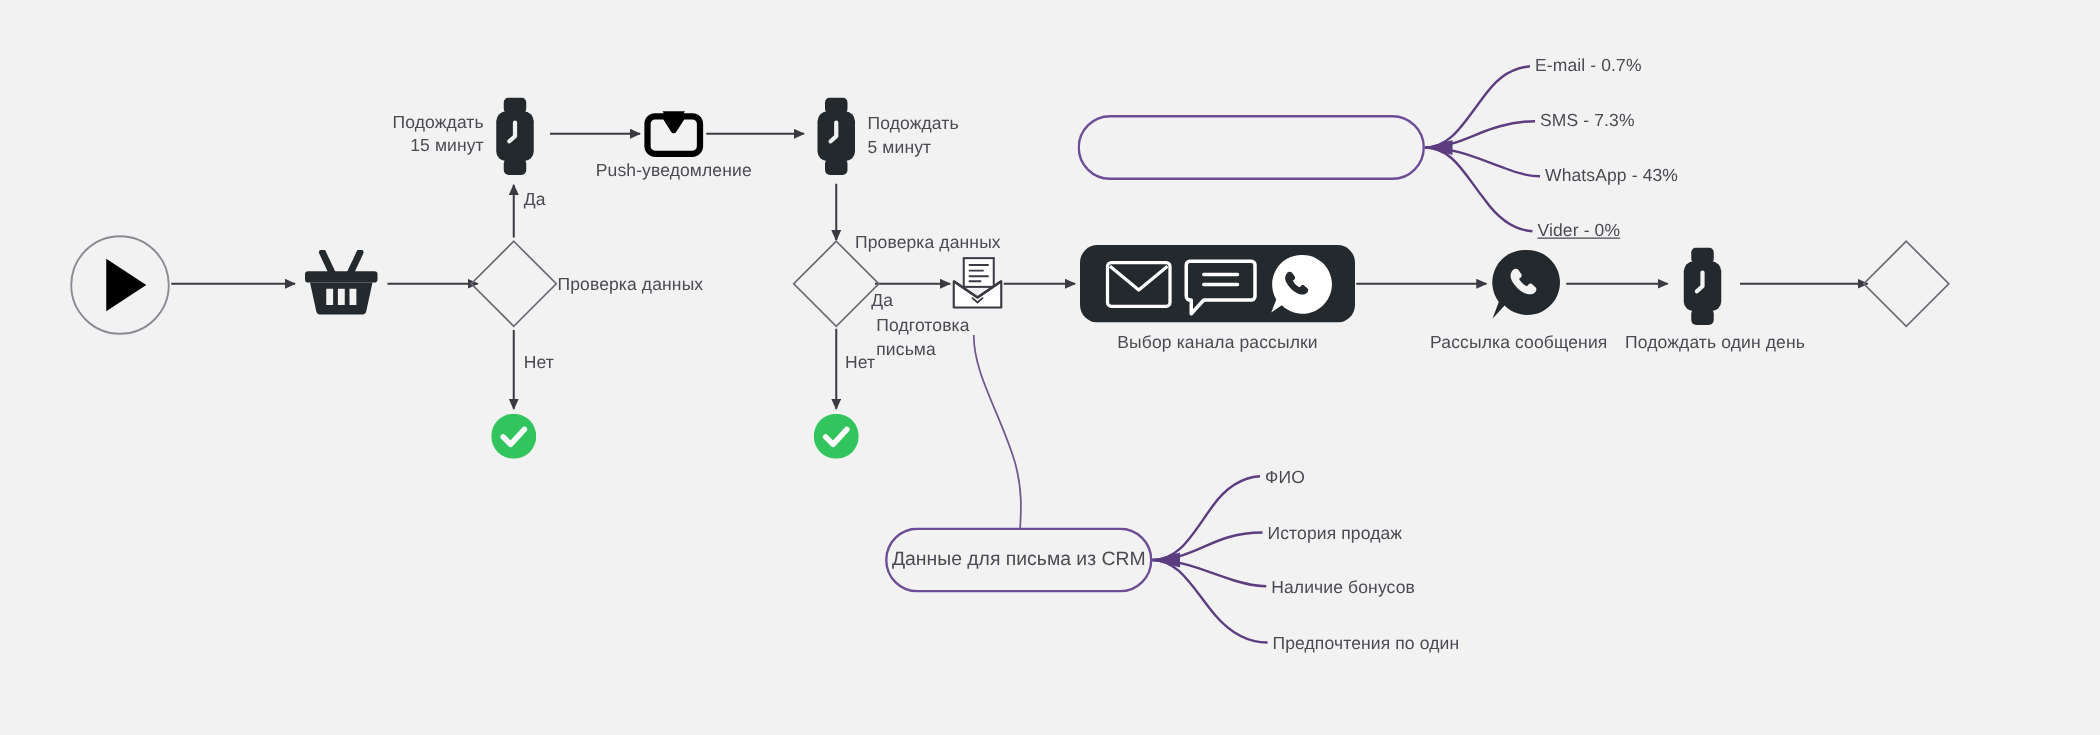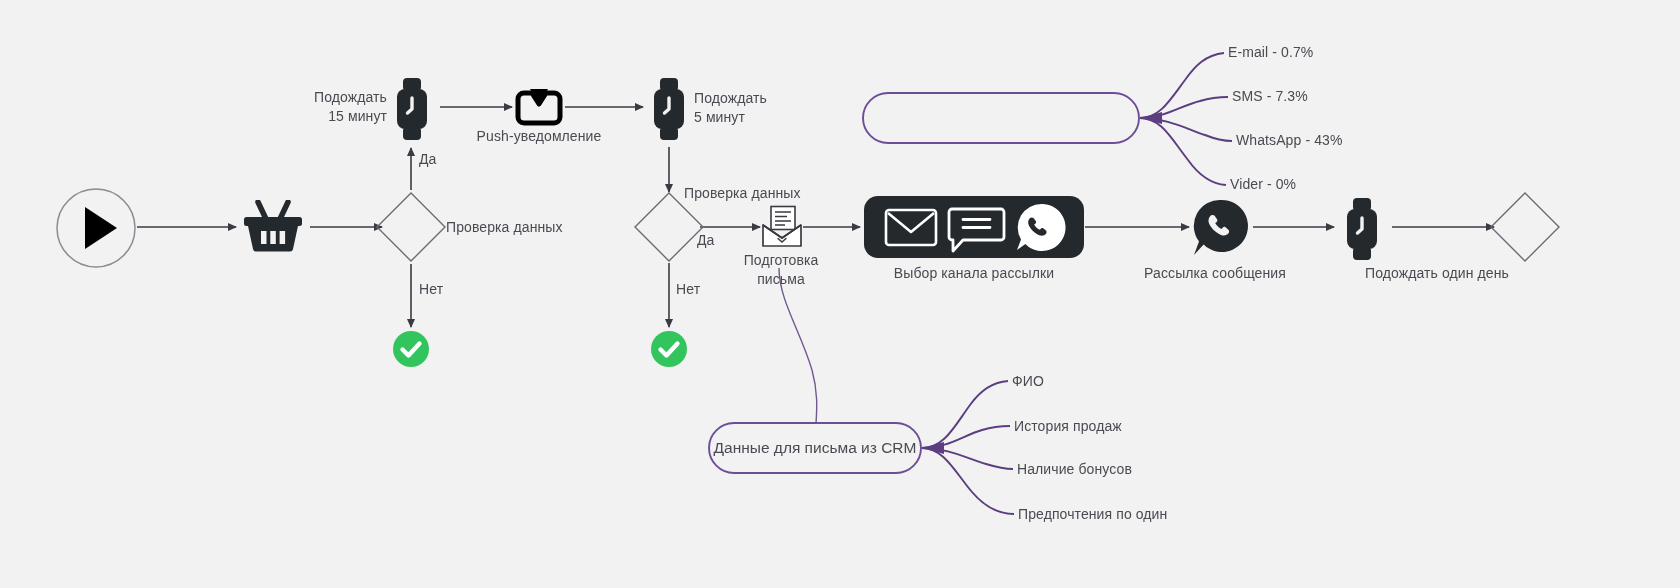--- a/index.html
+++ b/index.html
@@ -23,21 +23,21 @@
     background: #f2f2f2;
   }
   .lbl {
     position: absolute;
     color: #4a4a52;
     font-size: 14px;
     line-height: 19px;
     white-space: pre;
     letter-spacing: 0.1px;
   }
-  .lbl.ctr { text-align: center; transform: translateX(-50%); }
+  .lbl.ctr { text-align: left; transform: translateX(-50%); }
   .lbl.rt  { text-align: right; transform: translateX(-100%); }
   .node { position: absolute; }
   svg { display: block; }
   .bubble-text {
     position: absolute;
     color: #4a4a52;
     font-size: 15.5px;
     white-space: pre;
     transform: translate(-50%, -50%);
   }
@@ -222,38 +222,38 @@
   <div class="lbl ctr" style="left:1215px;top:264px;">Рассылка сообщения</div>
 
   <div class="node" style="left:1346px;top:198px;">
     <svg width="32" height="62" viewBox="0 0 32 62">
       <rect x="7" y="0" width="18" height="13" rx="4" fill="#24292e"></rect>
       <rect x="7" y="49" width="18" height="13" rx="4" fill="#24292e"></rect>
       <rect x="1" y="11" width="30" height="40" rx="8" fill="#24292e"></rect>
       <path d="M16,20 L16,31 L11.5,35" fill="none" stroke="#f2f2f2" stroke-width="3.4" stroke-linecap="round" stroke-linejoin="round"></path>
     </svg>
   </div>
-  <div class="lbl ctr" style="left:1437px;top:264px;">Подождать один день</div>
+  <div class="lbl ctr" style="left:1372px;top:264px;">Подождать один день</div>
 
   <div class="node" style="left:1489px;top:191px;">
     <svg width="72" height="72" viewBox="0 0 72 72">
       <path d="M36,2 L70,36 L36,70 L2,36 z" fill="none" stroke="#6b6b73" stroke-width="1.4"></path>
     </svg>
   </div>
 
   <div class="node" style="left:862px;top:92px;">
     <svg width="278" height="52" viewBox="0 0 278 52">
       <rect x="1" y="1" width="276" height="50" rx="25" fill="none" stroke="#6d4d96" stroke-width="1.9"></rect>
     </svg>
   </div>
 
   <div class="lbl" style="left:1228px;top:43px;">E-mail - 0.7%</div>
   <div class="lbl" style="left:1232px;top:87px;">SMS - 7.3%</div>
   <div class="lbl" style="left:1236px;top:131px;">WhatsApp - 43%</div>
-  <div class="lbl" style="left:1230px;top:175px;">Vider - 0%</div>
+  <div class="lbl" style="left:1230px;top:175px;text-decoration:underline;">Vider - 0%</div>
 
   <div class="node" style="left:708px;top:422px;">
     <svg width="214" height="52" viewBox="0 0 214 52">
       <rect x="1" y="1" width="212" height="50" rx="25" fill="none" stroke="#6d4d96" stroke-width="1.9"></rect>
     </svg>
   </div>
   <div class="bubble-text" style="left:815px;top:448px;">Данные для письма из CRM</div>
 
   <div class="lbl" style="left:1012px;top:372px;">ФИО</div>
   <div class="lbl" style="left:1014px;top:417px;">История продаж</div>

